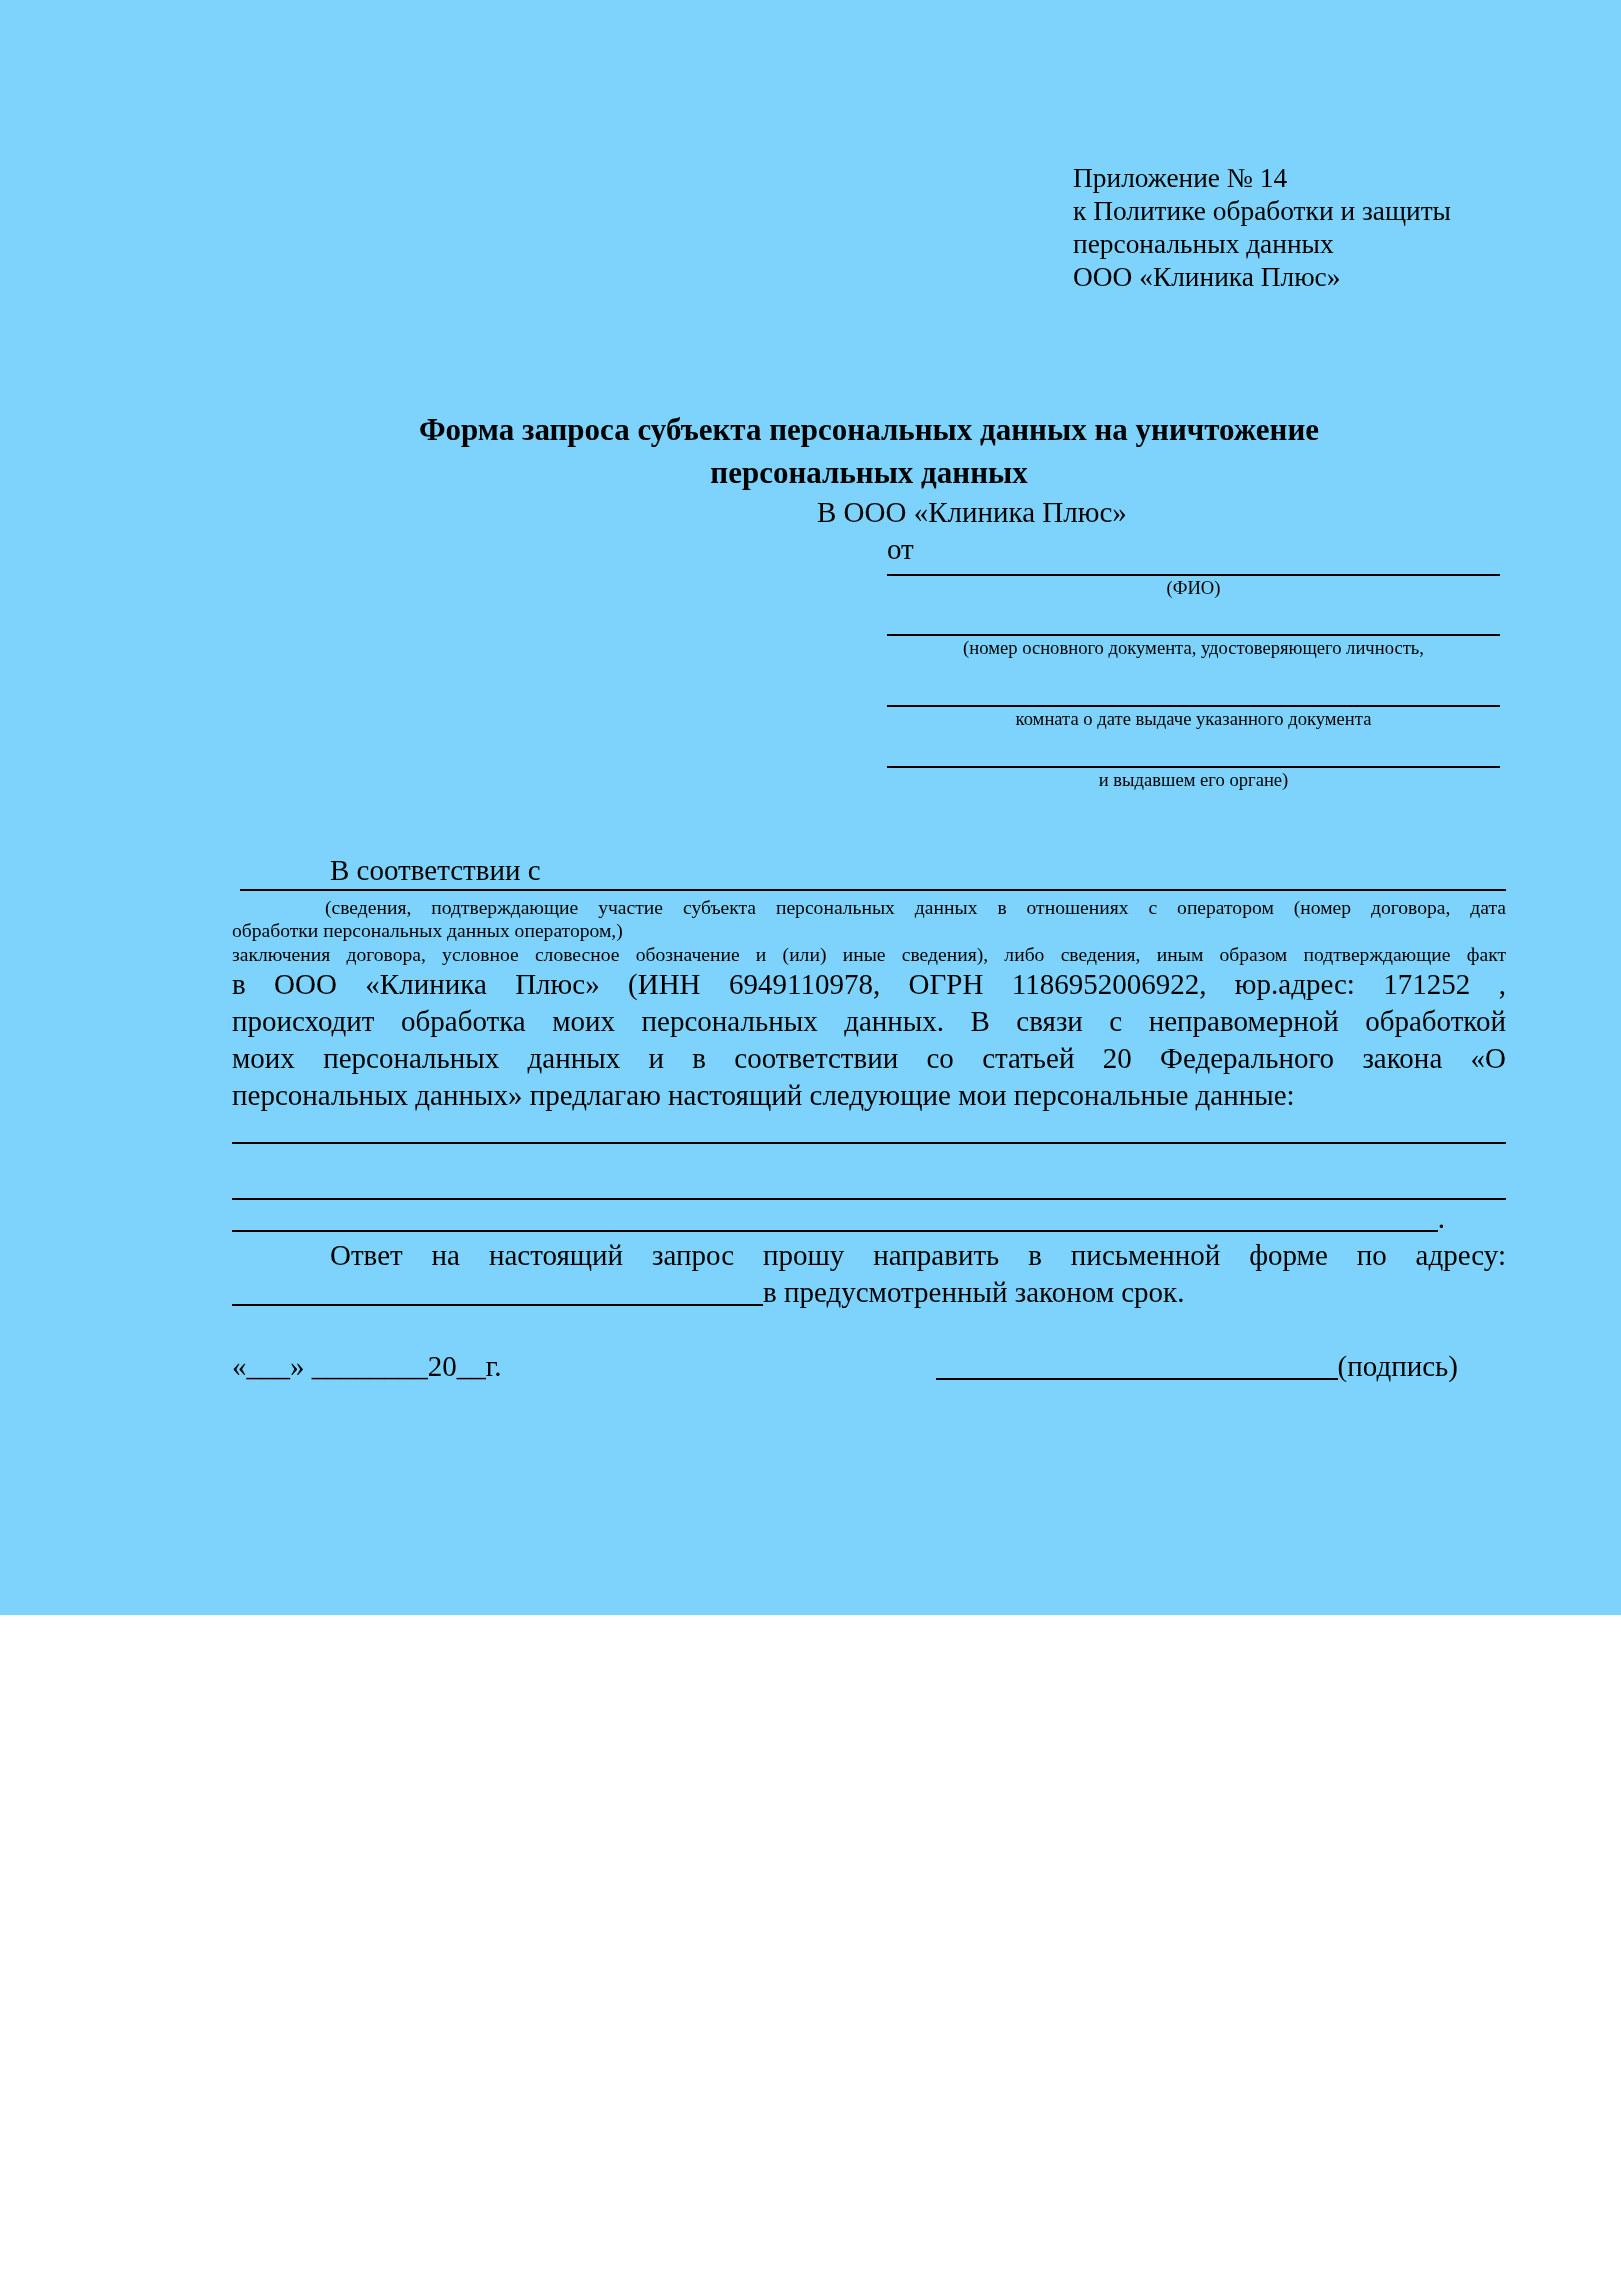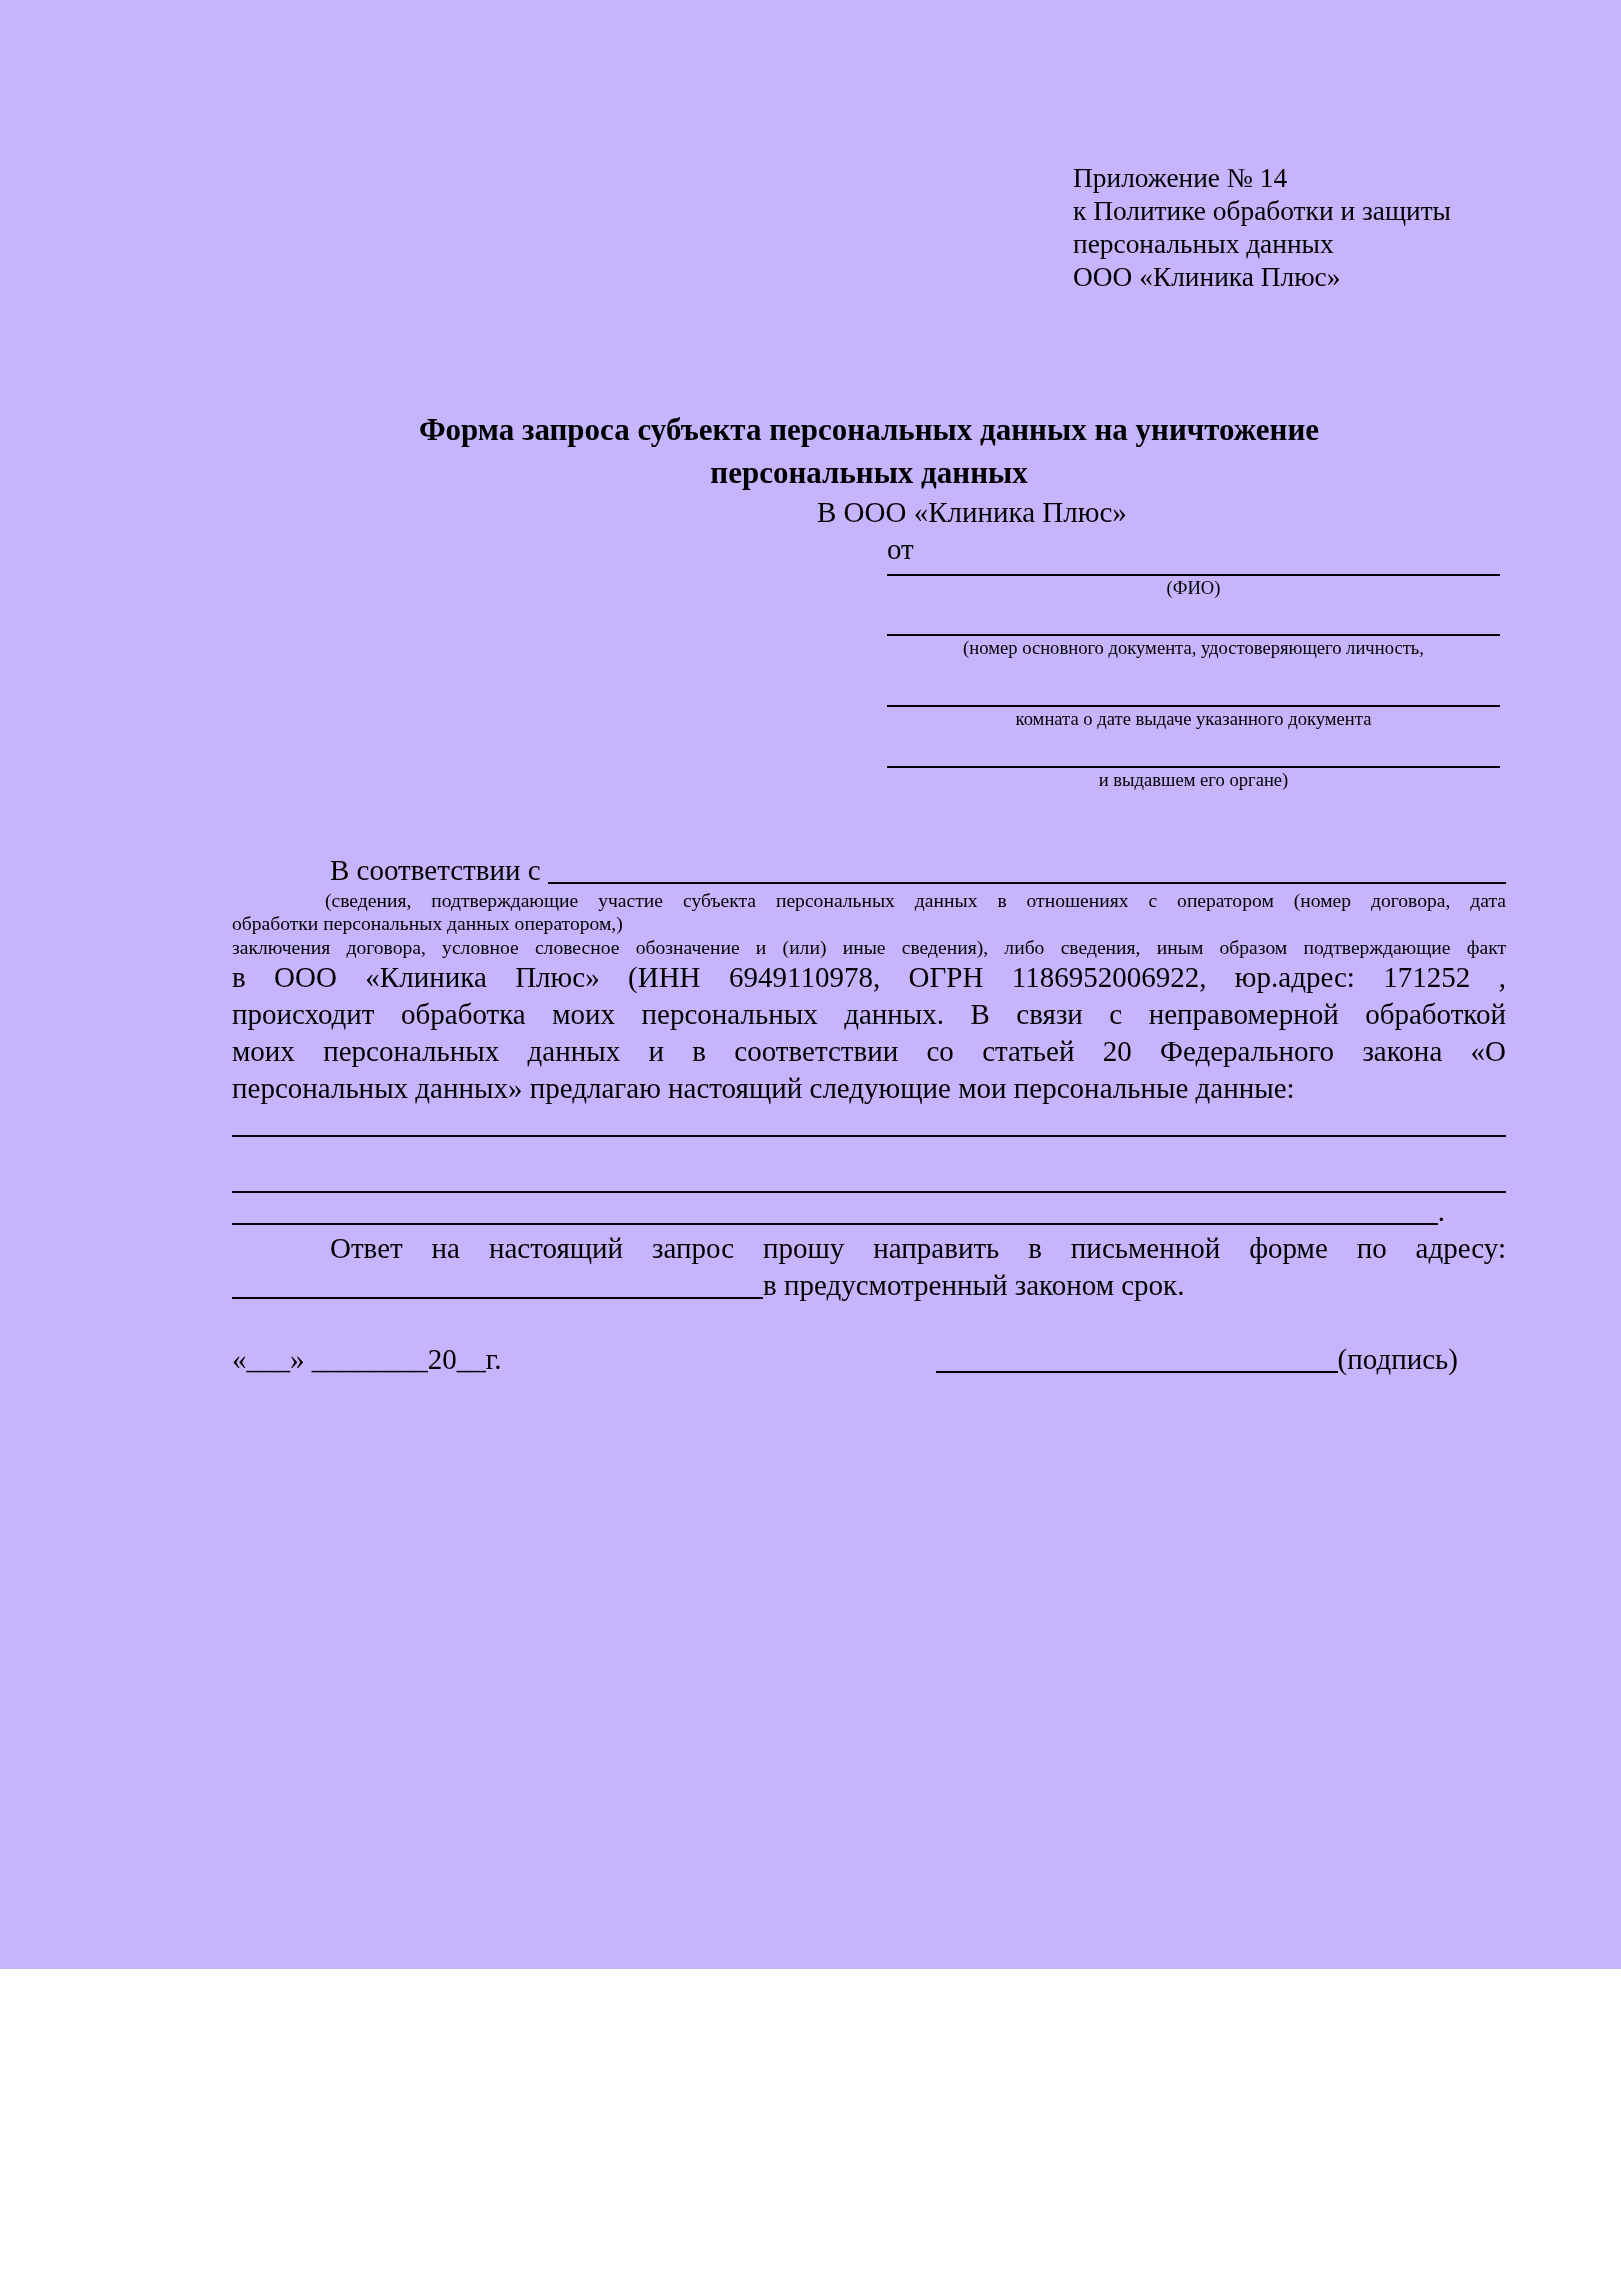--- a/index.html
+++ b/index.html
@@ -1,37 +1,37 @@
 <!DOCTYPE html>
 <html><head>
 <meta charset="utf-8">
 <style>
   html,body{margin:0;padding:0;background:#fff;}
   .page{
     position:relative;
-    width:1621px;height:1969px;
-    background:#c4b5fd;color:#000;
+    width:1621px;height:1615px;
+    background:#7dd3fc;color:#000;
     font-family:"Liberation Serif","DejaVu Serif",serif;
     font-size:29px;line-height:37px;
     box-sizing:border-box;
     padding:162px 115px 0 232px;
     overflow:hidden;
   }
   .appendix{margin-left:841px;font-size:27.4px;line-height:33px;}
   .title{margin-top:114px;text-align:center;font-weight:bold;font-size:31px;line-height:43px;}
   .addressee{margin-left:585px;}
   .from-label{margin-left:655px;}
   .fill-row{margin-left:655px;width:613px;}
   .fill-line{border-bottom:2.9px solid #000;}
   .fl-1{height:5.9px;}
   .fl-2{height:35px;}
   .fl-3{height:45px;}
   .fl-4{height:36px;}
   .fill-cap{font-size:18.6px;line-height:23.5px;text-align:center;}
-  .accord-row{display:flex;margin-top:60px;}
+  .accord-row{display:flex;margin-top:60px;flex-direction:column;}
   .accord-lead{padding-left:98px;white-space:nowrap;}
   .accord-fill{flex:1;border-bottom:2.9px solid #000;margin:0 0 4.9px 7.8px;}
   .note-line{font-size:19.6px;line-height:23.5px;text-align:justify;}
   .note-just{text-align-last:justify;}
   .note-indent{padding-left:93px;}
   .body-line{text-align:justify;}
   .just{text-align-last:justify;}
   .blank-line{border-bottom:2.9px solid #000;}
   .bl1{height:27.4px;}
   .bl2{height:54px;}

